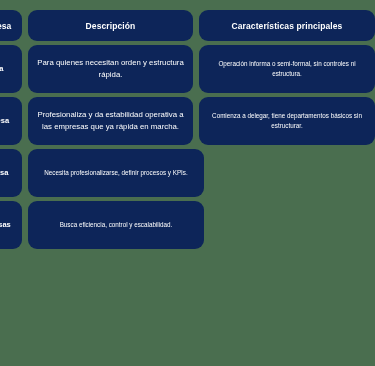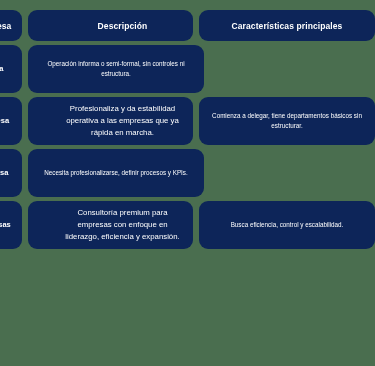--- a/index.html
+++ b/index.html
@@ -37,21 +37,21 @@
     border-radius: 9px;
     display: flex;
     align-items: center;
     justify-content: center;
     text-align: center;
     color: #ffffff;
     padding: 5px 8px;
   }
 
   .col-segment { flex: 0 0 90px; }
-  .col-description { flex: 0 0 165px; padding-left: 32px; }
+  .col-description { flex: 0 0 165px; }
   .col-features { flex: 0 0 176px; align-items: center; }
 
   .header-row .cell {
     height: 31px;
     font-size: 8.5px;
     font-weight: bold;
     letter-spacing: 0.1px;
   }
 
   .body-row .cell {
@@ -90,20 +90,23 @@
     </div>
     <div class="cell col-features">
       <span>Características principales</span>
     </div>
   </div>
 
   <div class="table-row body-row">
     <div class="cell col-segment">
       <span class="cell-segment-text">Micro empresa</span>
     </div>
+    <div class="cell col-description">
+      <span class="cell-description-text">Para quienes necesitan orden y estructura rápida.</span>
+    </div>
     <div class="cell col-features">
       <span class="cell-features-text">Operación informa o semi-formal, sin controles ni estructura.</span>
     </div>
   </div>
 
   <div class="table-row body-row">
     <div class="cell col-segment">
       <span class="cell-segment-text">Pequeña empresa</span>
     </div>
     <div class="cell col-description">
@@ -120,21 +123,18 @@
     </div>
     <div class="cell col-features">
       <span class="cell-features-text">Necesita profesionalizarse, definir procesos y KPIs.</span>
     </div>
   </div>
 
   <div class="table-row body-row">
     <div class="cell col-segment">
       <span class="cell-segment-text">Grandes empresas</span>
     </div>
-    <div class="cell col-description">
-      <span class="cell-description-text">Consultoría premium para empresas con enfoque en liderazgo, eficiencia y expansión.</span>
-    </div>
     <div class="cell col-features">
       <span class="cell-features-text">Busca eficiencia, control y escalabilidad.</span>
     </div>
   </div>
 
 </div>
 
 </body></html>

